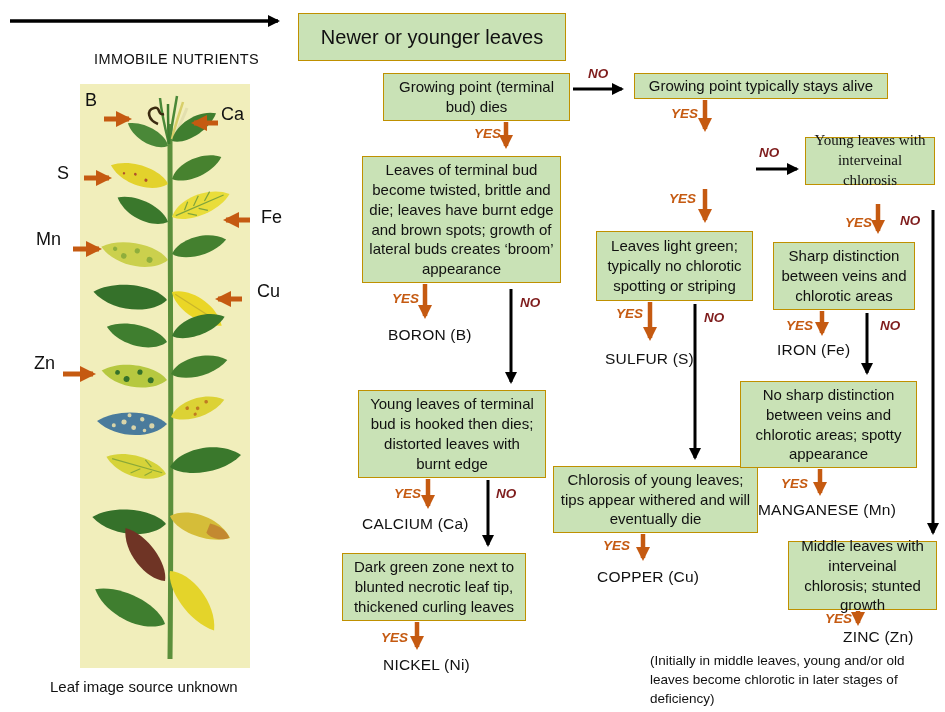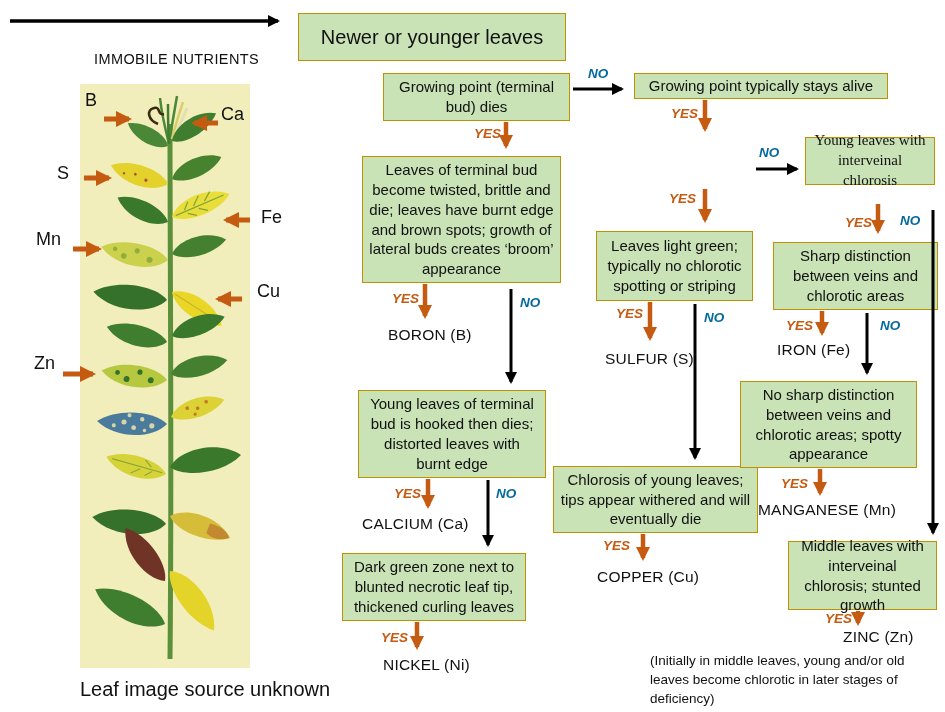--- a/index.html
+++ b/index.html
@@ -6,24 +6,24 @@
   .page{position:relative;width:945px;height:712px;overflow:hidden;background:#fff;
         font-family:"Liberation Sans",sans-serif;color:#111;}
   .arrows{position:absolute;left:0;top:0;width:945px;height:712px;pointer-events:none;z-index:5;}
   .qbox{position:absolute;background:var(--box-fill);border:1.6px solid var(--box-border);
         display:flex;align-items:center;justify-content:center;text-align:center;
         font-size:15px;line-height:1.32;padding:2px 6px;box-sizing:border-box;z-index:4;}
   .title-box{font-size:20px;line-height:1.1;}
   .result{position:absolute;font-size:15.5px;letter-spacing:.2px;white-space:nowrap;z-index:4;}
   .yn{position:absolute;font-weight:bold;font-style:italic;font-size:13.5px;z-index:6;white-space:nowrap;}
   .yes{color:var(--yes);}
-  .no{color:#0369a1;text-align:center;}
+  .no{color:#7f1d1d;text-align:center;}
   .el-label{position:absolute;font-size:18px;z-index:6;}
   .top-label{position:absolute;left:58px;top:51px;font-size:14.5px;letter-spacing:.4px;margin-left:36px;}
-  .caption{position:absolute;left:80px;top:678px;font-size:20px;}
+  .caption{position:absolute;left:50px;top:678px;font-size:15px;}
   .zinc-note{position:absolute;left:650px;top:652px;width:295px;
              font-size:13.5px;line-height:1.4;z-index:4;}
   .plant{position:absolute;left:80px;top:84px;z-index:1;}
 </style>
 </head>
 <body>
 
 <div class="page">
 
   <span class="top-label">IMMOBILE NUTRIENTS</span>
@@ -149,21 +149,21 @@
   <span class="caption">Leaf image source unknown</span>
 
   <div class="qbox" style="left:383px;top:73px;width:187px;height:48px;">Growing point (terminal bud) dies</div>
   <div class="qbox" style="left:634px;top:73px;width:254px;height:26px;">Growing point typically stays alive</div>
   <div class="qbox" style="left:362px;top:156px;width:199px;height:127px;">Leaves of terminal bud become twisted, brittle and die; leaves have burnt edge and brown spots; growth of lateral buds creates ‘broom’ appearance</div>
   <div class="qbox" style="left:358px;top:390px;width:188px;height:88px;">Young leaves of terminal bud is hooked then dies; distorted leaves with burnt edge</div>
   <div class="qbox" style="left:342px;top:553px;width:184px;height:68px;">Dark green zone next to blunted necrotic leaf tip, thickened curling leaves</div>
   <div class="qbox" style="left:596px;top:231px;width:157px;height:70px;">Leaves light green; typically no chlorotic spotting or striping</div>
   <div class="qbox" style="left:553px;top:466px;width:205px;height:67px;">Chlorosis of young leaves; tips appear withered and will eventually die</div>
   <div class="qbox" style="left:805px;top:137px;width:130px;height:48px;font-family:Liberation Serif, serif;">Young leaves with interveinal chlorosis</div>
-  <div class="qbox" style="left:773px;top:242px;width:165px;height:68px;">Sharp distinction between veins and chlorotic areas</div>
+  <div class="qbox" style="left:773px;top:242px;width:142px;height:68px;">Sharp distinction between veins and chlorotic areas</div>
   <div class="qbox" style="left:740px;top:381px;width:177px;height:87px;">No sharp distinction between veins and chlorotic areas; spotty appearance</div>
   <div class="qbox" style="left:788px;top:541px;width:149px;height:69px;">Middle leaves with interveinal chlorosis; stunted growth</div>
 
   <span class="result" style="left:388px;top:326px;">BORON (B)</span>
   <span class="result" style="left:362px;top:515px;">CALCIUM (Ca)</span>
   <span class="result" style="left:383px;top:656px;">NICKEL (Ni)</span>
   <span class="result" style="left:605px;top:350px;">SULFUR (S)</span>
   <span class="result" style="left:597px;top:568px;">COPPER (Cu)</span>
   <span class="result" style="left:777px;top:341px;">IRON (Fe)</span>
   <span class="result" style="left:758px;top:501px;">MANGANESE (Mn)</span>

